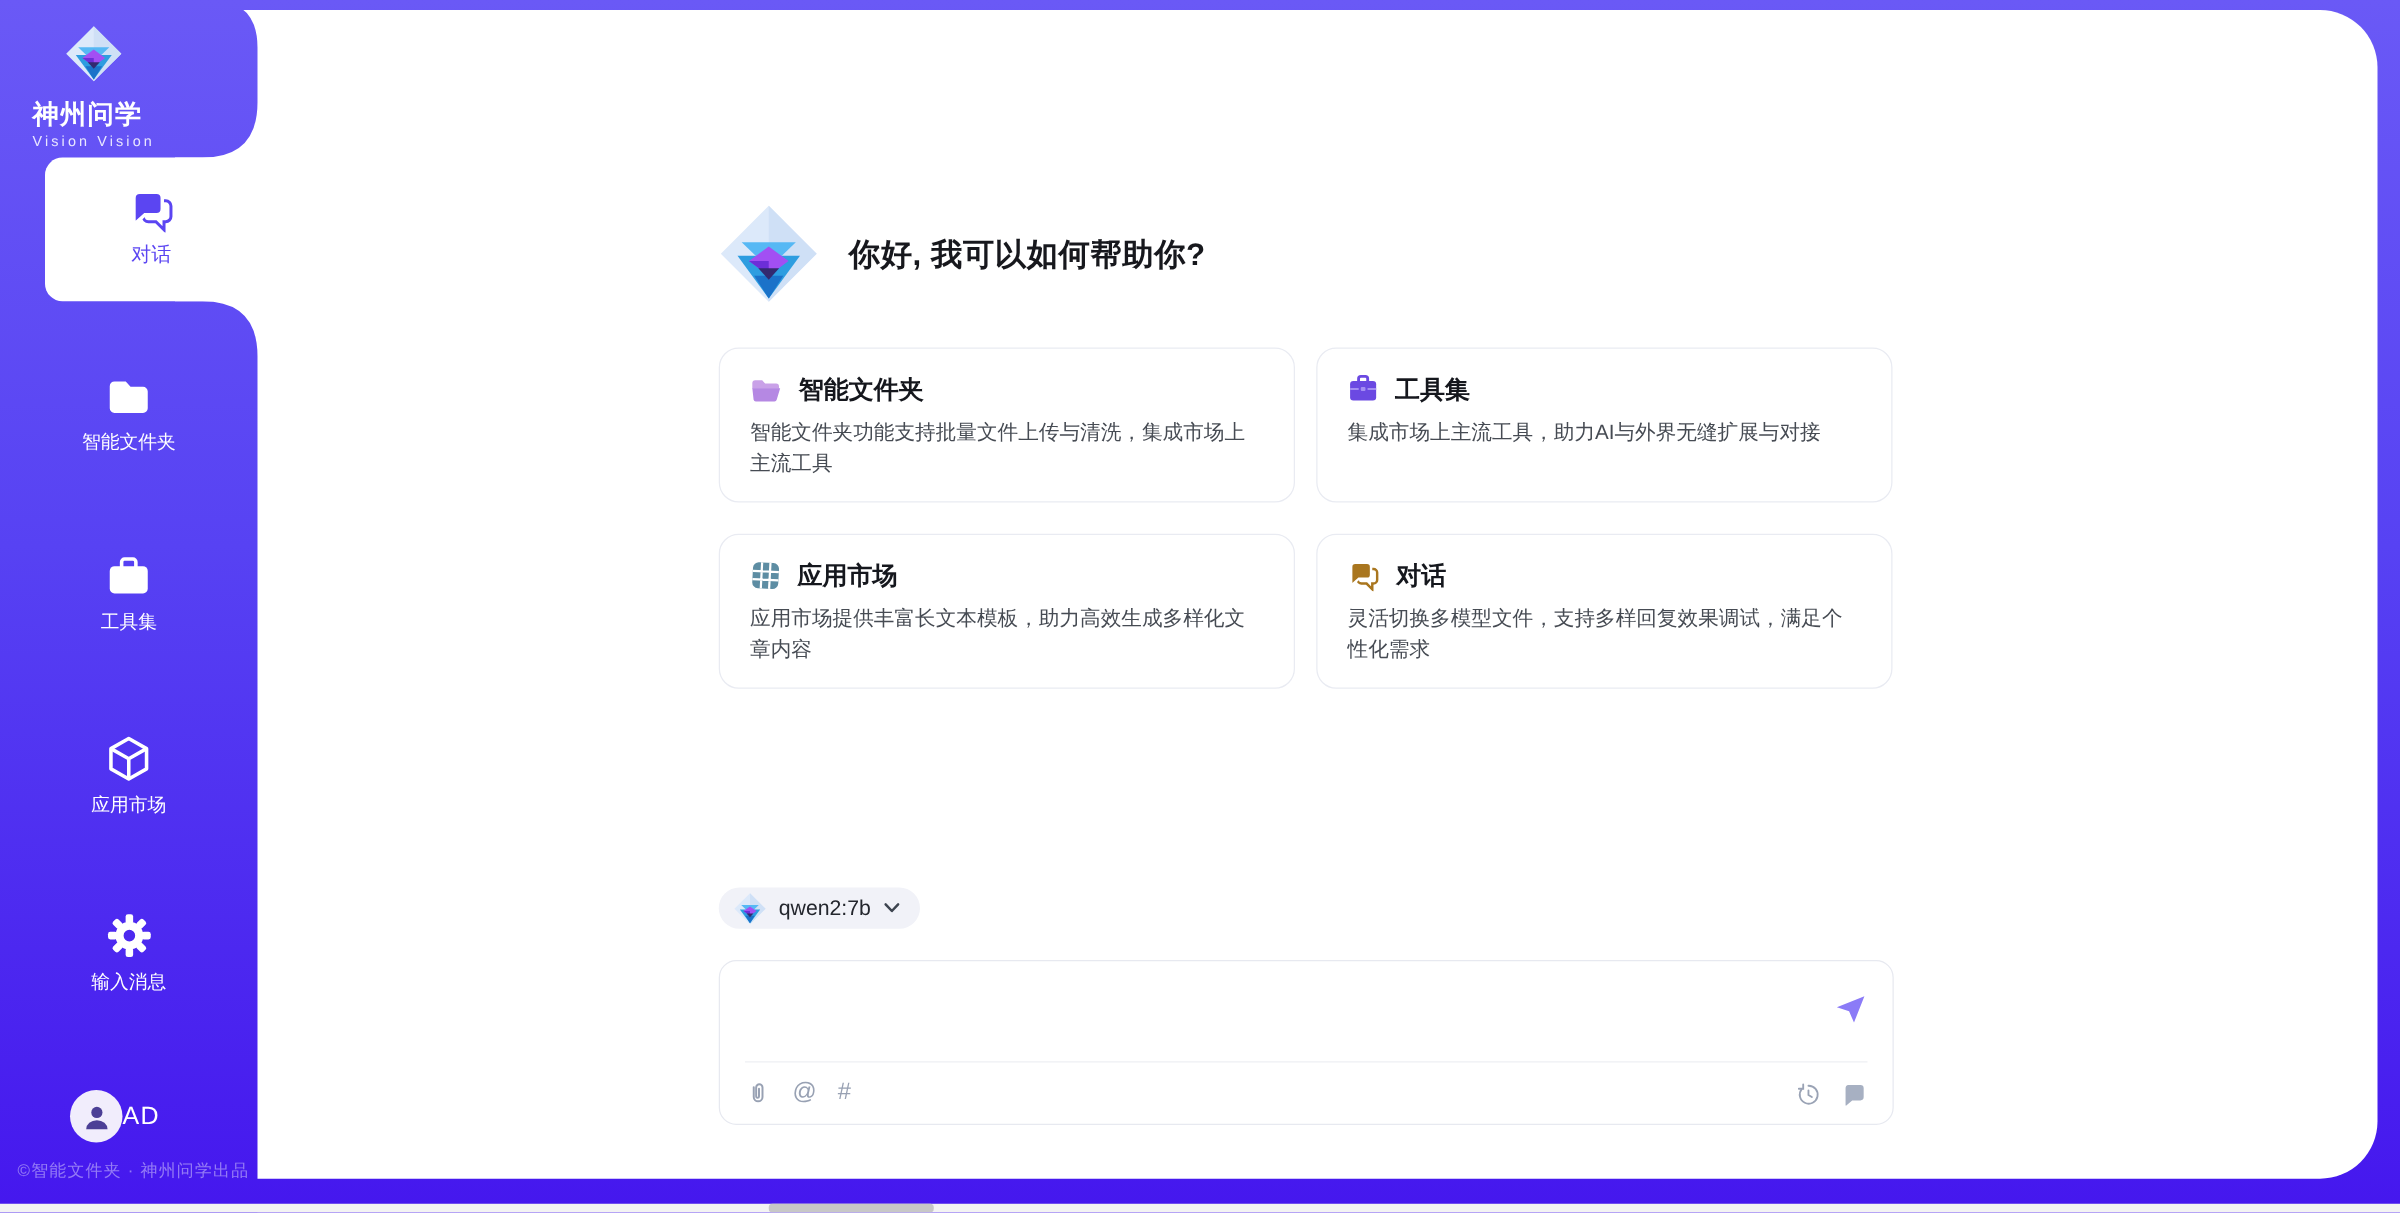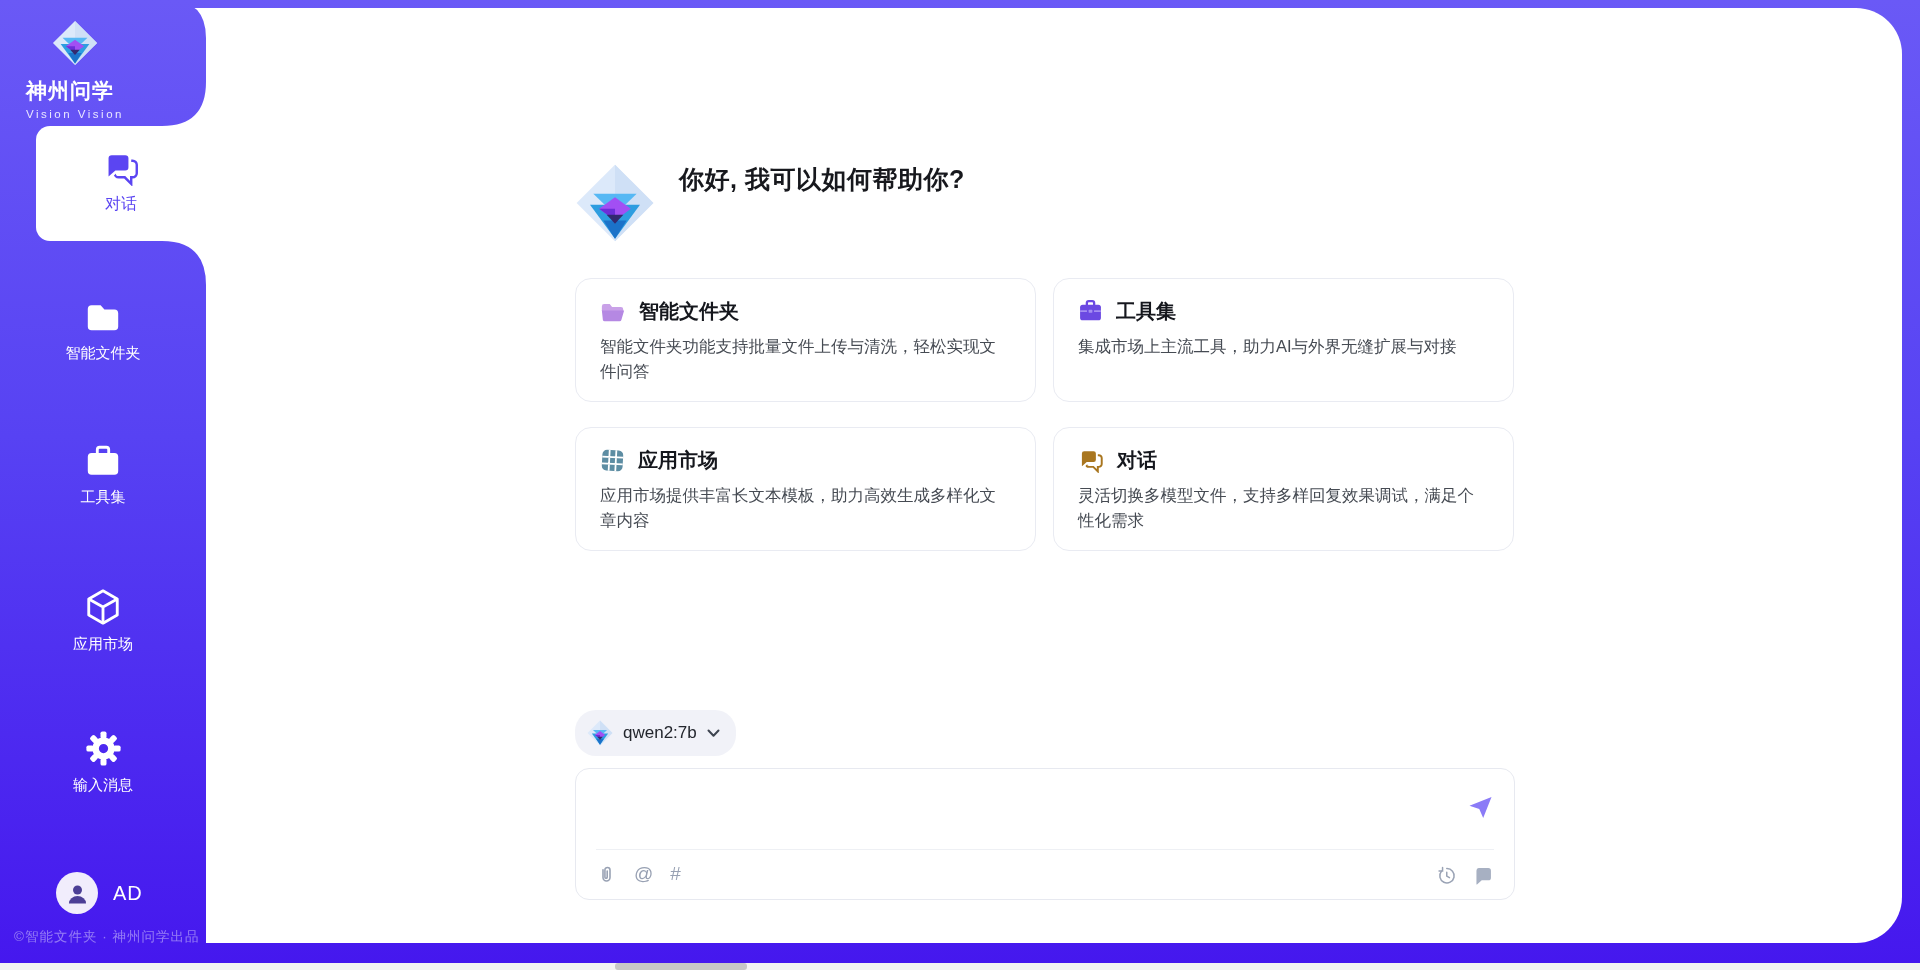--- a/index.html
+++ b/index.html
@@ -7,37 +7,37 @@
   body {
     position:relative; overflow:hidden;
     font-family:"Liberation Sans", sans-serif;
     background:linear-gradient(180deg,#6a59f6 0%,#5742f3 45%,#4517ee 100%);
   }
   
   .content {
     position:absolute; left:140px; top:8px; width:1762px; height:935px;
     background:#ffffff; border-radius:46px;
   }
-  .hero { position:absolute; left:435px; top:155px; display:flex; gap:24px; }
+  .hero { position:absolute; left:435px; top:155px; display:flex; align-items:center; gap:24px; }
   .hero-title { font-size:25px; font-weight:bold; color:#17181d; letter-spacing:.5px; }
 
   .cards {
     position:absolute; left:435px; top:270px; width:940px;
     display:grid; grid-template-columns:461px 461px; column-gap:17px; row-gap:25px;
   }
   .card {
     height:124px; background:#fff; border:1px solid #e9ebf2; border-radius:16px;
     padding:19px 24px; cursor:pointer;
   }
   .card-head { display:flex; align-items:center; gap:13px; }
   .card-title { font-size:20px; font-weight:bold; color:#15171d; }
   .card-desc { margin-top:9px; font-size:16.5px; color:#464b53; line-height:1.5; }
 
   .model-pill {
-    position:absolute; left:435px; top:702px; height:46px;
+    position:absolute; left:435px; top:702px; height:33px;
     display:inline-flex; align-items:center; gap:10px;
     padding:0 16px 0 12px; background:#f1f2f8; border-radius:21px; cursor:pointer;
   }
   .model-name { font-size:17px; color:#23262d; }
 
   .composer {
     position:absolute; left:435px; top:760px; width:940px; height:132px;
     background:#fff; border:1px solid #e7e9f0; border-radius:14px;
   }
   .composer input {
@@ -67,21 +67,21 @@
   }
   .tab-label { color:#5b45f2; font-size:16px; font-weight:500; }
 
   .nav-item {
     position:absolute; left:0; width:206px;
     display:flex; flex-direction:column; align-items:center; gap:9px; cursor:pointer;
   }
   .nav-label { color:#fff; font-size:15px; }
   .ni-1 { top:300px; } .ni-2 { top:444px; } .ni-3 { top:588px; } .ni-4 { top:730px; }
 
-  .user { position:absolute; left:56px; top:872px; display:flex; align-items:center; gap:15px; cursor:pointer; }
+  .user { position:absolute; left:56px; top:872px; display:flex; align-items:center; cursor:pointer; }
   .user-circle { width:42px; height:42px; border-radius:50%; background:#f1edfc;
                  display:flex; align-items:center; justify-content:center; }
   .user-name { color:#fff; font-size:20px; letter-spacing:1px; }
   .credit { position:absolute; left:14px; top:928px; font-size:13.5px; color:rgba(255,255,255,.42); letter-spacing:1px; }
 
   .scrollbar { position:absolute; left:0; bottom:0; width:1920px; height:7px; background:#f3f3f3; }
   .scroll-thumb { position:absolute; left:615px; top:0; width:132px; height:7px; background:#c7c7c7; border-radius:3px; cursor:pointer; }
 </style>
 </head>
 <body>
@@ -109,21 +109,21 @@
     <div class="card">
       <div class="card-head">
         <span style="line-height:0;">
           <svg viewBox="0 0 28 24" width="26" height="24">
             <path d="M2,6 a2.5,2.5 0 0 1 2.5,-2.5 h6 l2.5,3 h9.5 a2.5,2.5 0 0 1 2.5,2.5 v2 H2 z" fill="#c9a1e8"></path>
             <path d="M2,10.5 H26 L23,20.5 a2,2 0 0 1 -1.9,1.5 H5 a2,2 0 0 1 -1.9,-1.5 z" fill="#b588e3"></path>
           </svg>
         </span>
         <span class="card-title">智能文件夹</span>
       </div>
-      <div class="card-desc">智能文件夹功能支持批量文件上传与清洗，轻松实现文件问答</div>
+      <div class="card-desc">智能文件夹功能支持批量文件上传与清洗，集成市场上主流工具</div>
     </div>
 
     <div class="card">
       <div class="card-head">
         <span style="line-height:0;">
           <svg viewBox="0 0 24 24" width="25" height="25">
             <rect x="8.5" y="2" width="7" height="5.5" rx="1.8" fill="none" stroke="#6b49e2" stroke-width="2.2"></rect>
             <rect x="2" y="5.5" width="20" height="15" rx="2.5" fill="#6b49e2"></rect>
             <path d="M2,11.7 h6.6 M15.4,11.7 H22" stroke="#a48ef2" stroke-width="1.6"></path>
             <rect x="10.2" y="10.2" width="3.6" height="3" rx="0.8" fill="#a48ef2"></rect>

